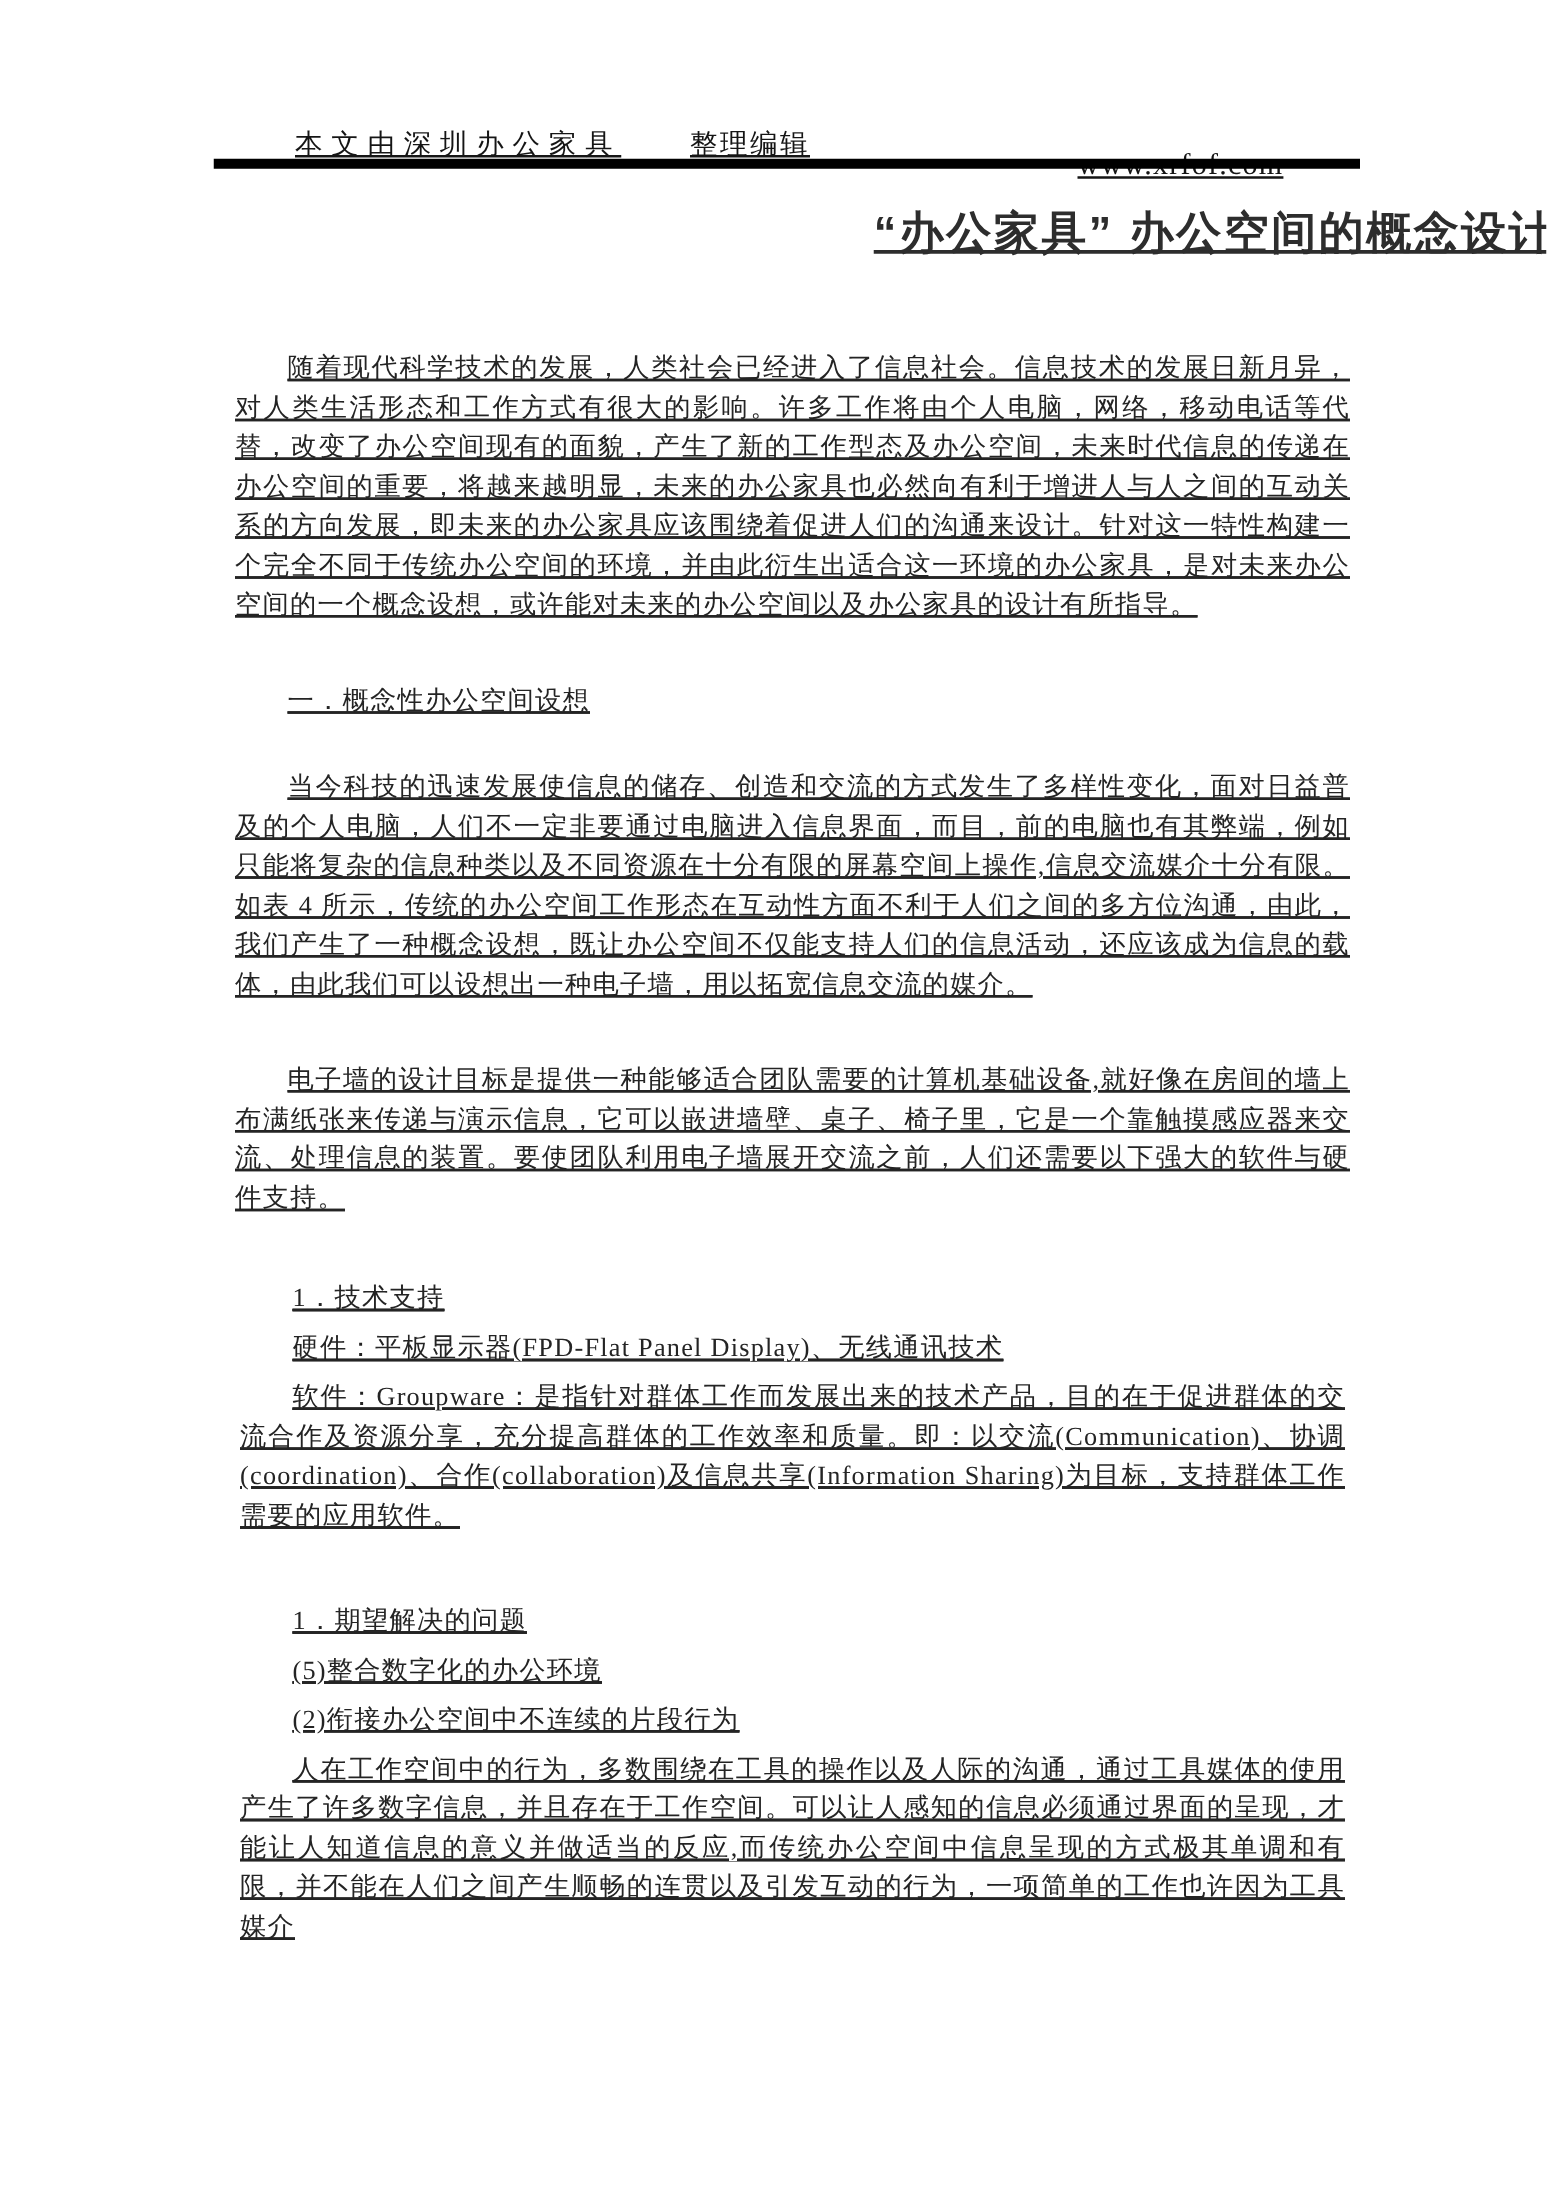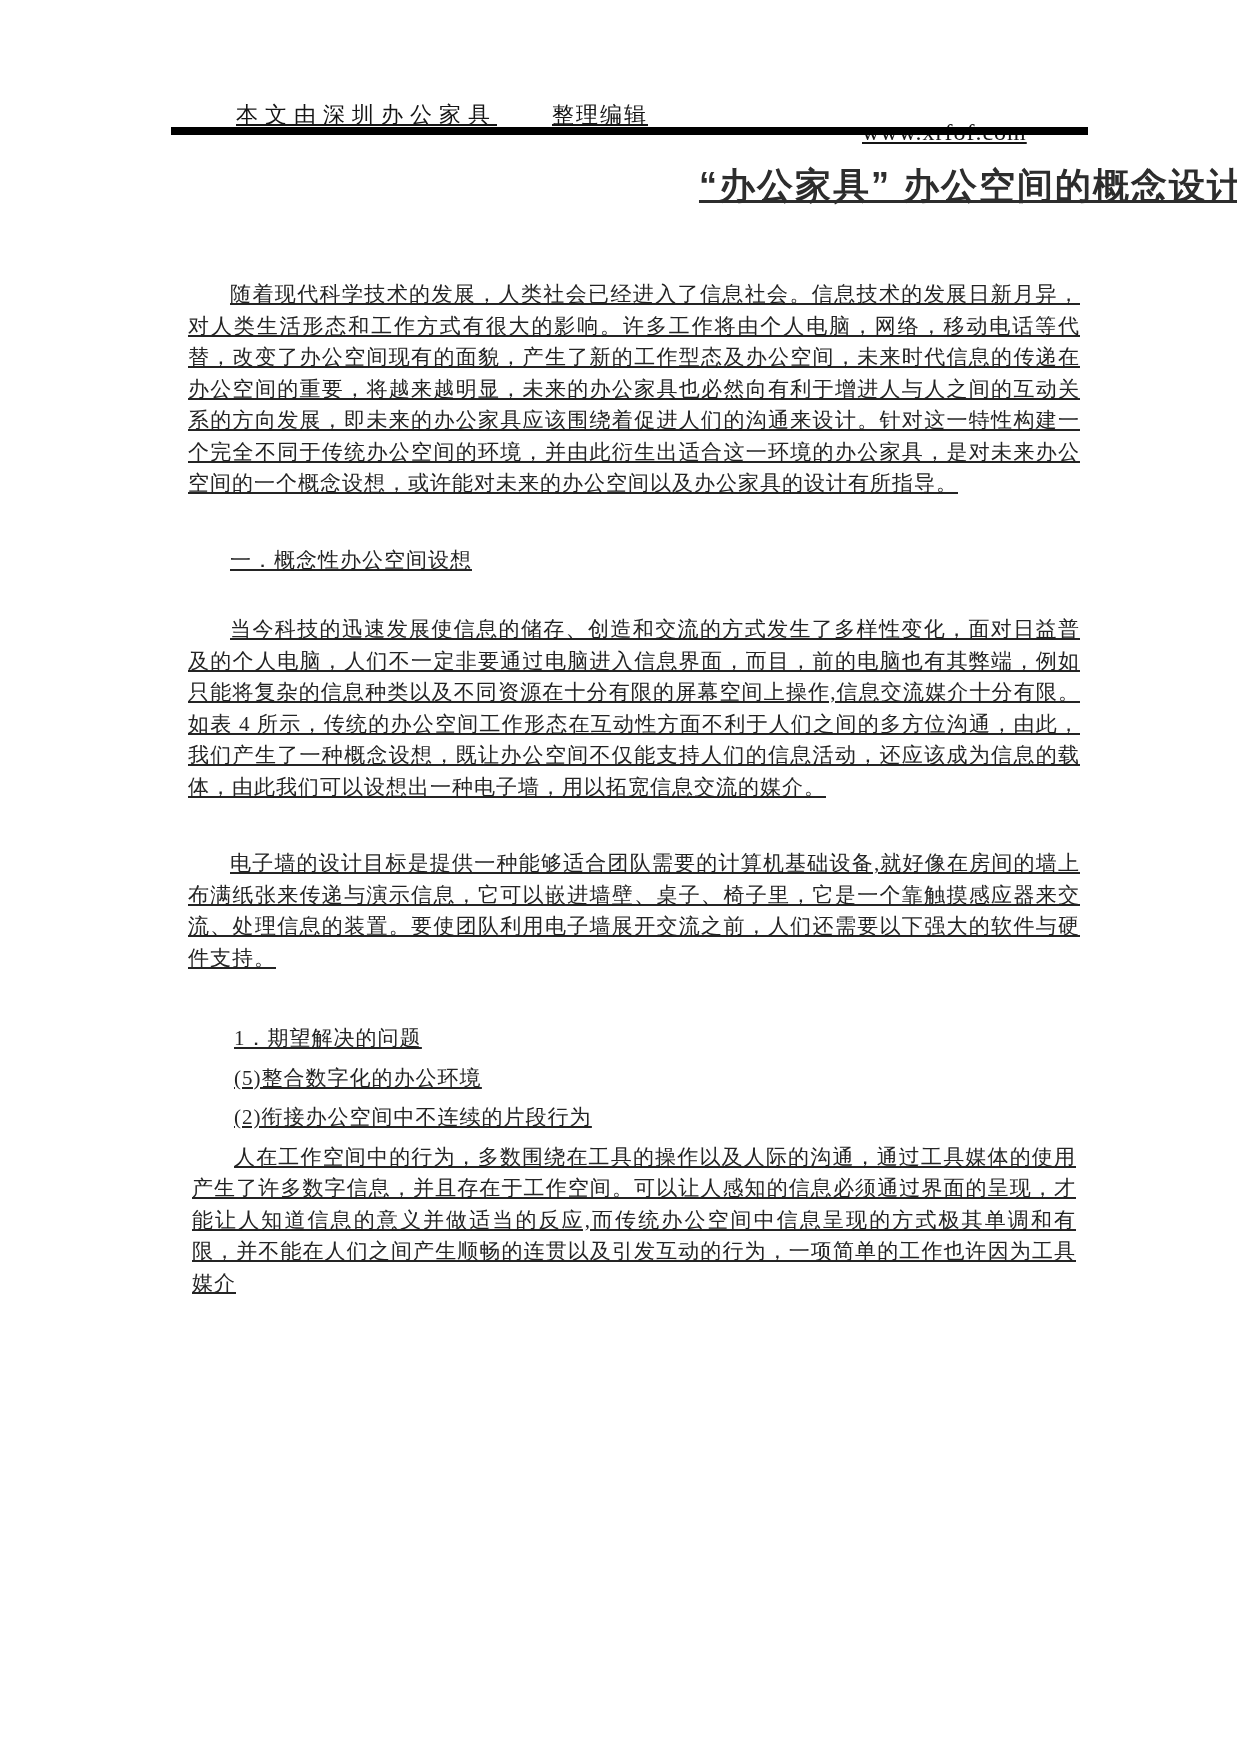--- a/index.html
+++ b/index.html
@@ -73,20 +73,25 @@
   <div class="content">
 
     <p class="para">随着现代科学技术的发展，人类社会已经进入了信息社会。信息技术的发展日新月异，对人类生活形态和工作方式有很大的影响。许多工作将由个人电脑，网络，移动电话等代替，改变了办公空间现有的面貌，产生了新的工作型态及办公空间，未来时代信息的传递在办公空间的重要，将越来越明显，未来的办公家具也必然向有利于增进人与人之间的互动关系的方向发展，即未来的办公家具应该围绕着促进人们的沟通来设计。针对这一特性构建一个完全不同于传统办公空间的环境，并由此衍生出适合这一环境的办公家具，是对未来办公空间的一个概念设想，或许能对未来的办公空间以及办公家具的设计有所指导。</p>
 
     <p class="h-line">一．概念性办公空间设想</p>
 
     <p class="para">当今科技的迅速发展使信息的储存、创造和交流的方式发生了多样性变化，面对日益普及的个人电脑，人们不一定非要通过电脑进入信息界面，而目，前的电脑也有其弊端，例如只能将复杂的信息种类以及不同资源在十分有限的屏幕空间上操作,信息交流媒介十分有限。如表 4 所示，传统的办公空间工作形态在互动性方面不利于人们之间的多方位沟通，由此，我们产生了一种概念设想，既让办公空间不仅能支持人们的信息活动，还应该成为信息的载体，由此我们可以设想出一种电子墙，用以拓宽信息交流的媒介。</p>
 
     <p class="para">电子墙的设计目标是提供一种能够适合团队需要的计算机基础设备,就好像在房间的墙上布满纸张来传递与演示信息，它可以嵌进墙壁、桌子、椅子里，它是一个靠触摸感应器来交流、处理信息的装置。要使团队利用电子墙展开交流之前，人们还需要以下强大的软件与硬件支持。</p>
 
+    <div class="blk">
+      <p>1．技术支持</p>
+      <p>硬件：平板显示器(FPD-Flat Panel Display)、无线通讯技术</p>
+      <p>软件：Groupware：是指针对群体工作而发展出来的技术产品，目的在于促进群体的交流合作及资源分享，充分提高群体的工作效率和质量。即：以交流(Communication)、协调(coordination)、合作(collaboration)及信息共享(Information Sharing)为目标，支持群体工作需要的应用软件。</p>
+    </div>
 
     <div class="blk blk-last">
       <p>1．期望解决的问题</p>
       <p>(5)整合数字化的办公环境</p>
       <p>(2)衔接办公空间中不连续的片段行为</p>
       <p>人在工作空间中的行为，多数围绕在工具的操作以及人际的沟通，通过工具媒体的使用产生了许多数字信息，并且存在于工作空间。可以让人感知的信息必须通过界面的呈现，才能让人知道信息的意义并做适当的反应,而传统办公空间中信息呈现的方式极其单调和有限，并不能在人们之间产生顺畅的连贯以及引发互动的行为，一项简单的工作也许因为工具媒介</p>
     </div>
 
   </div>
 </div>

